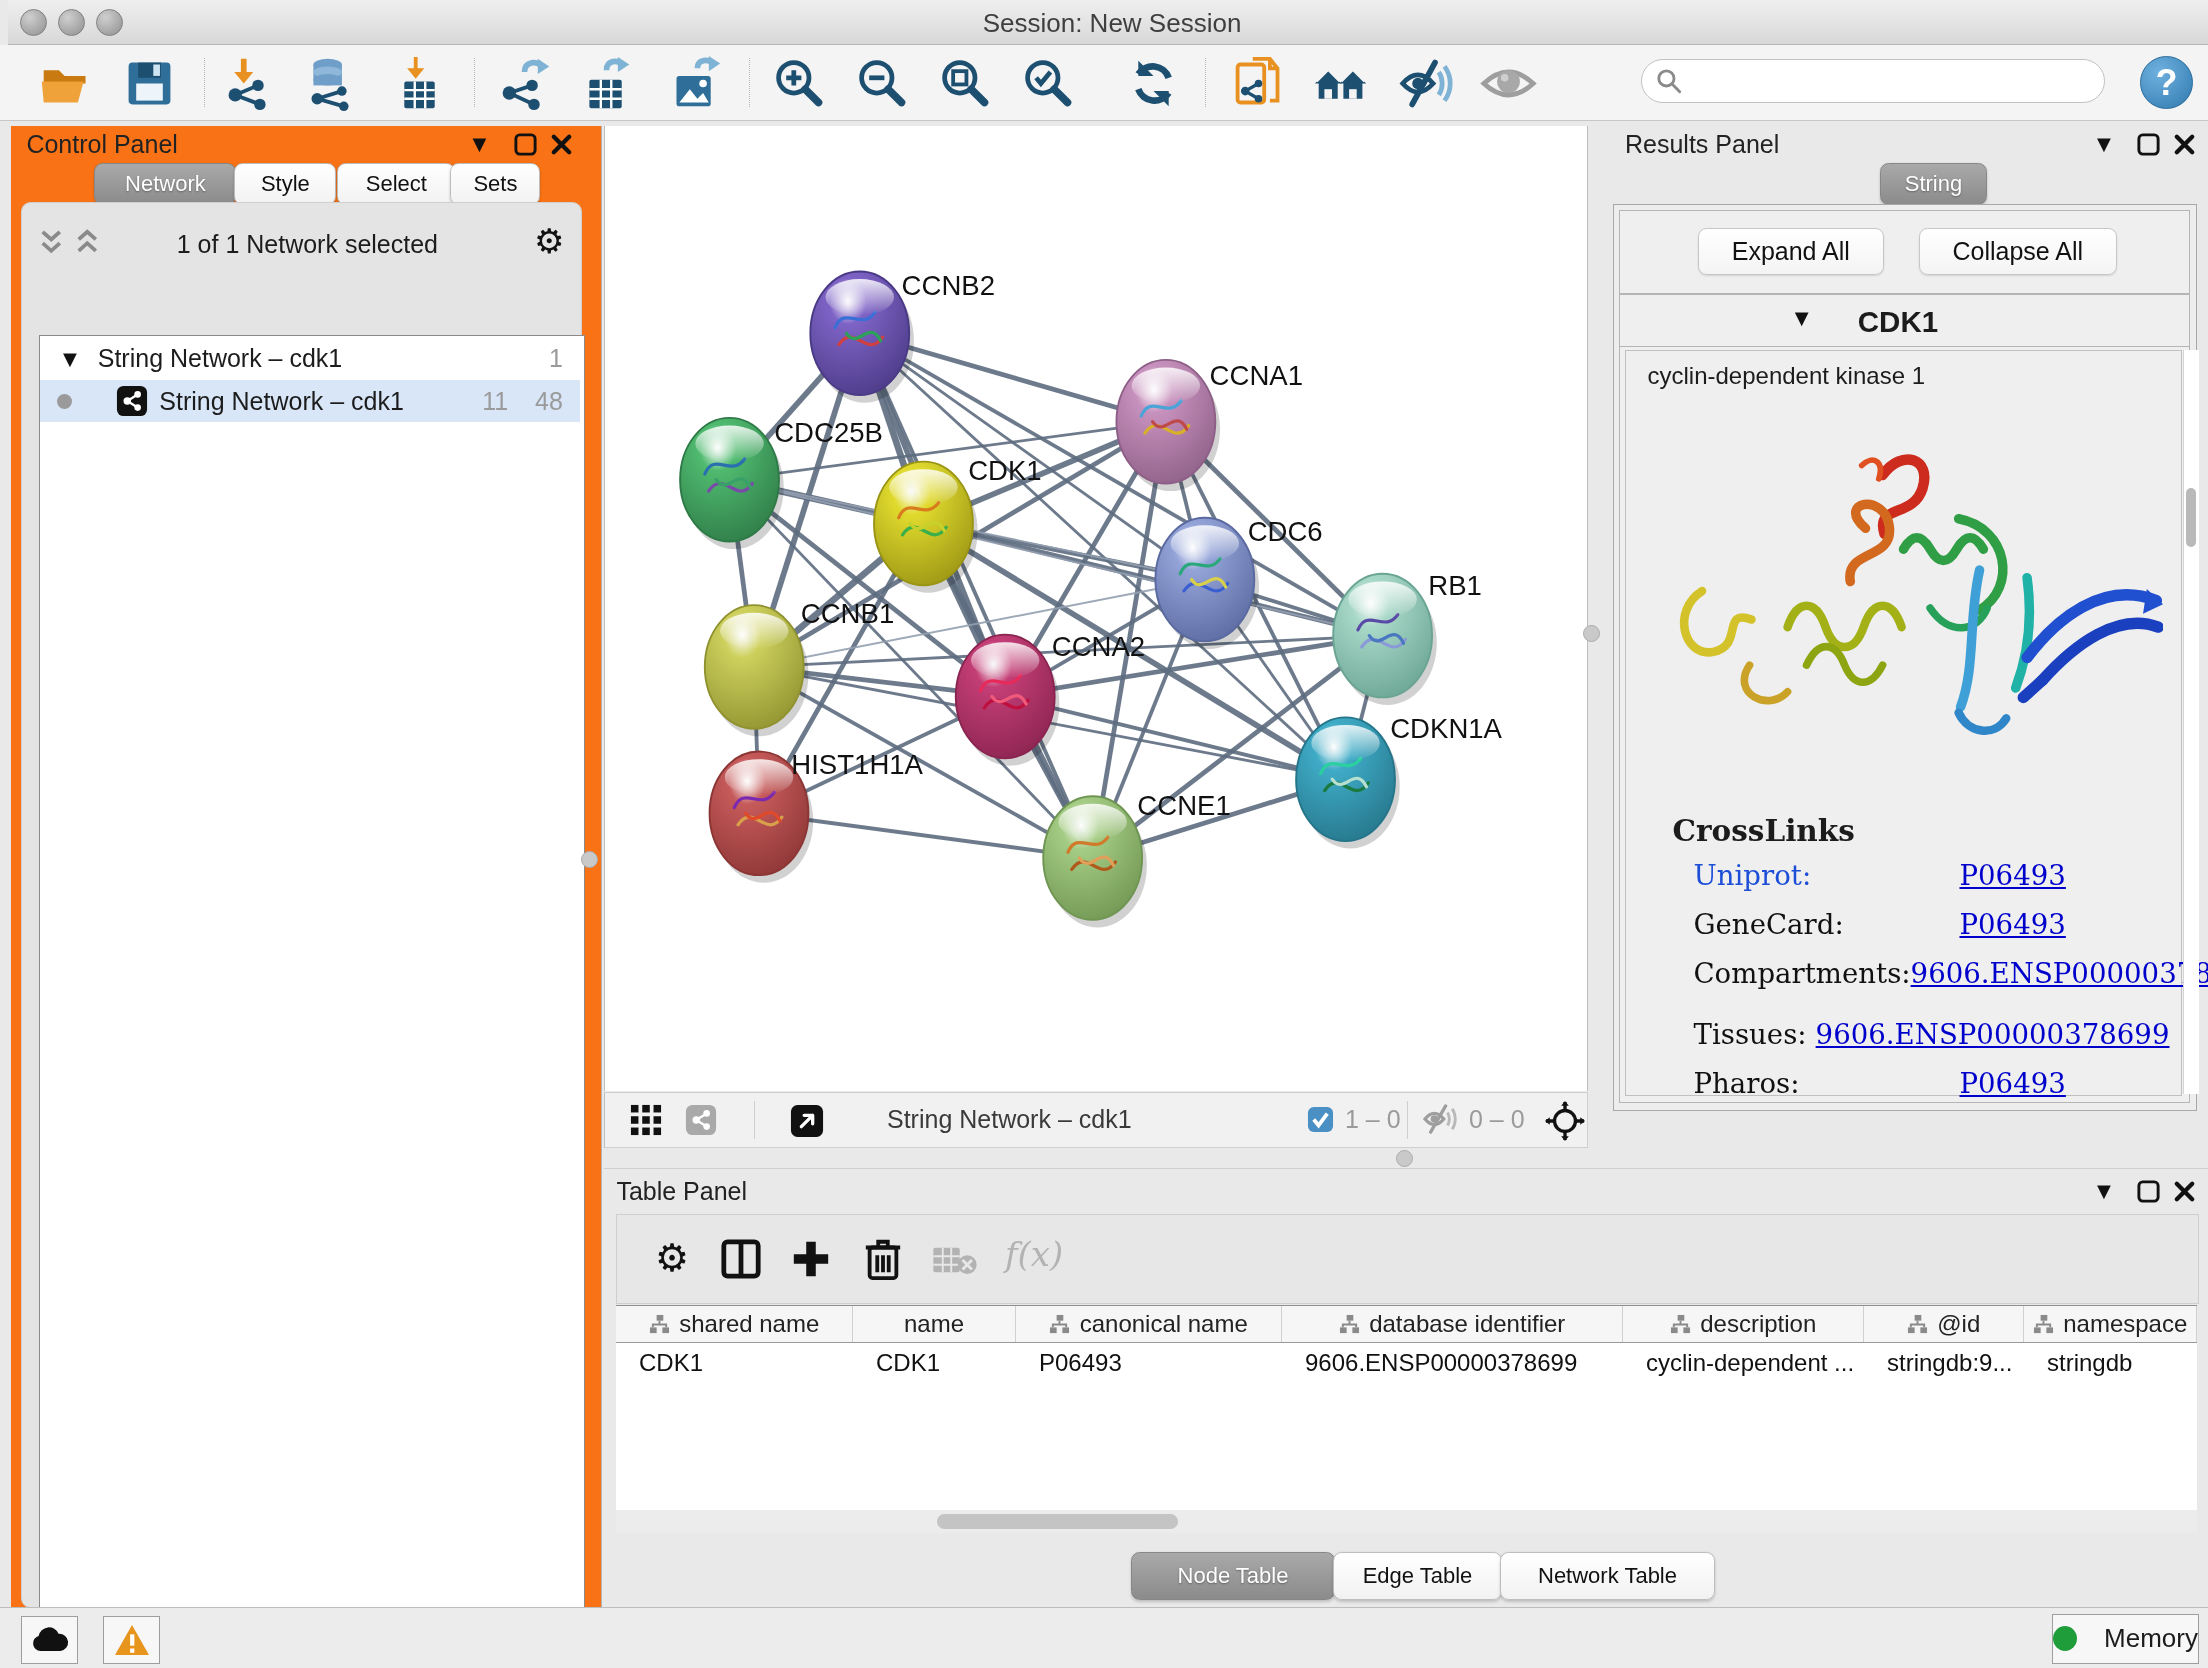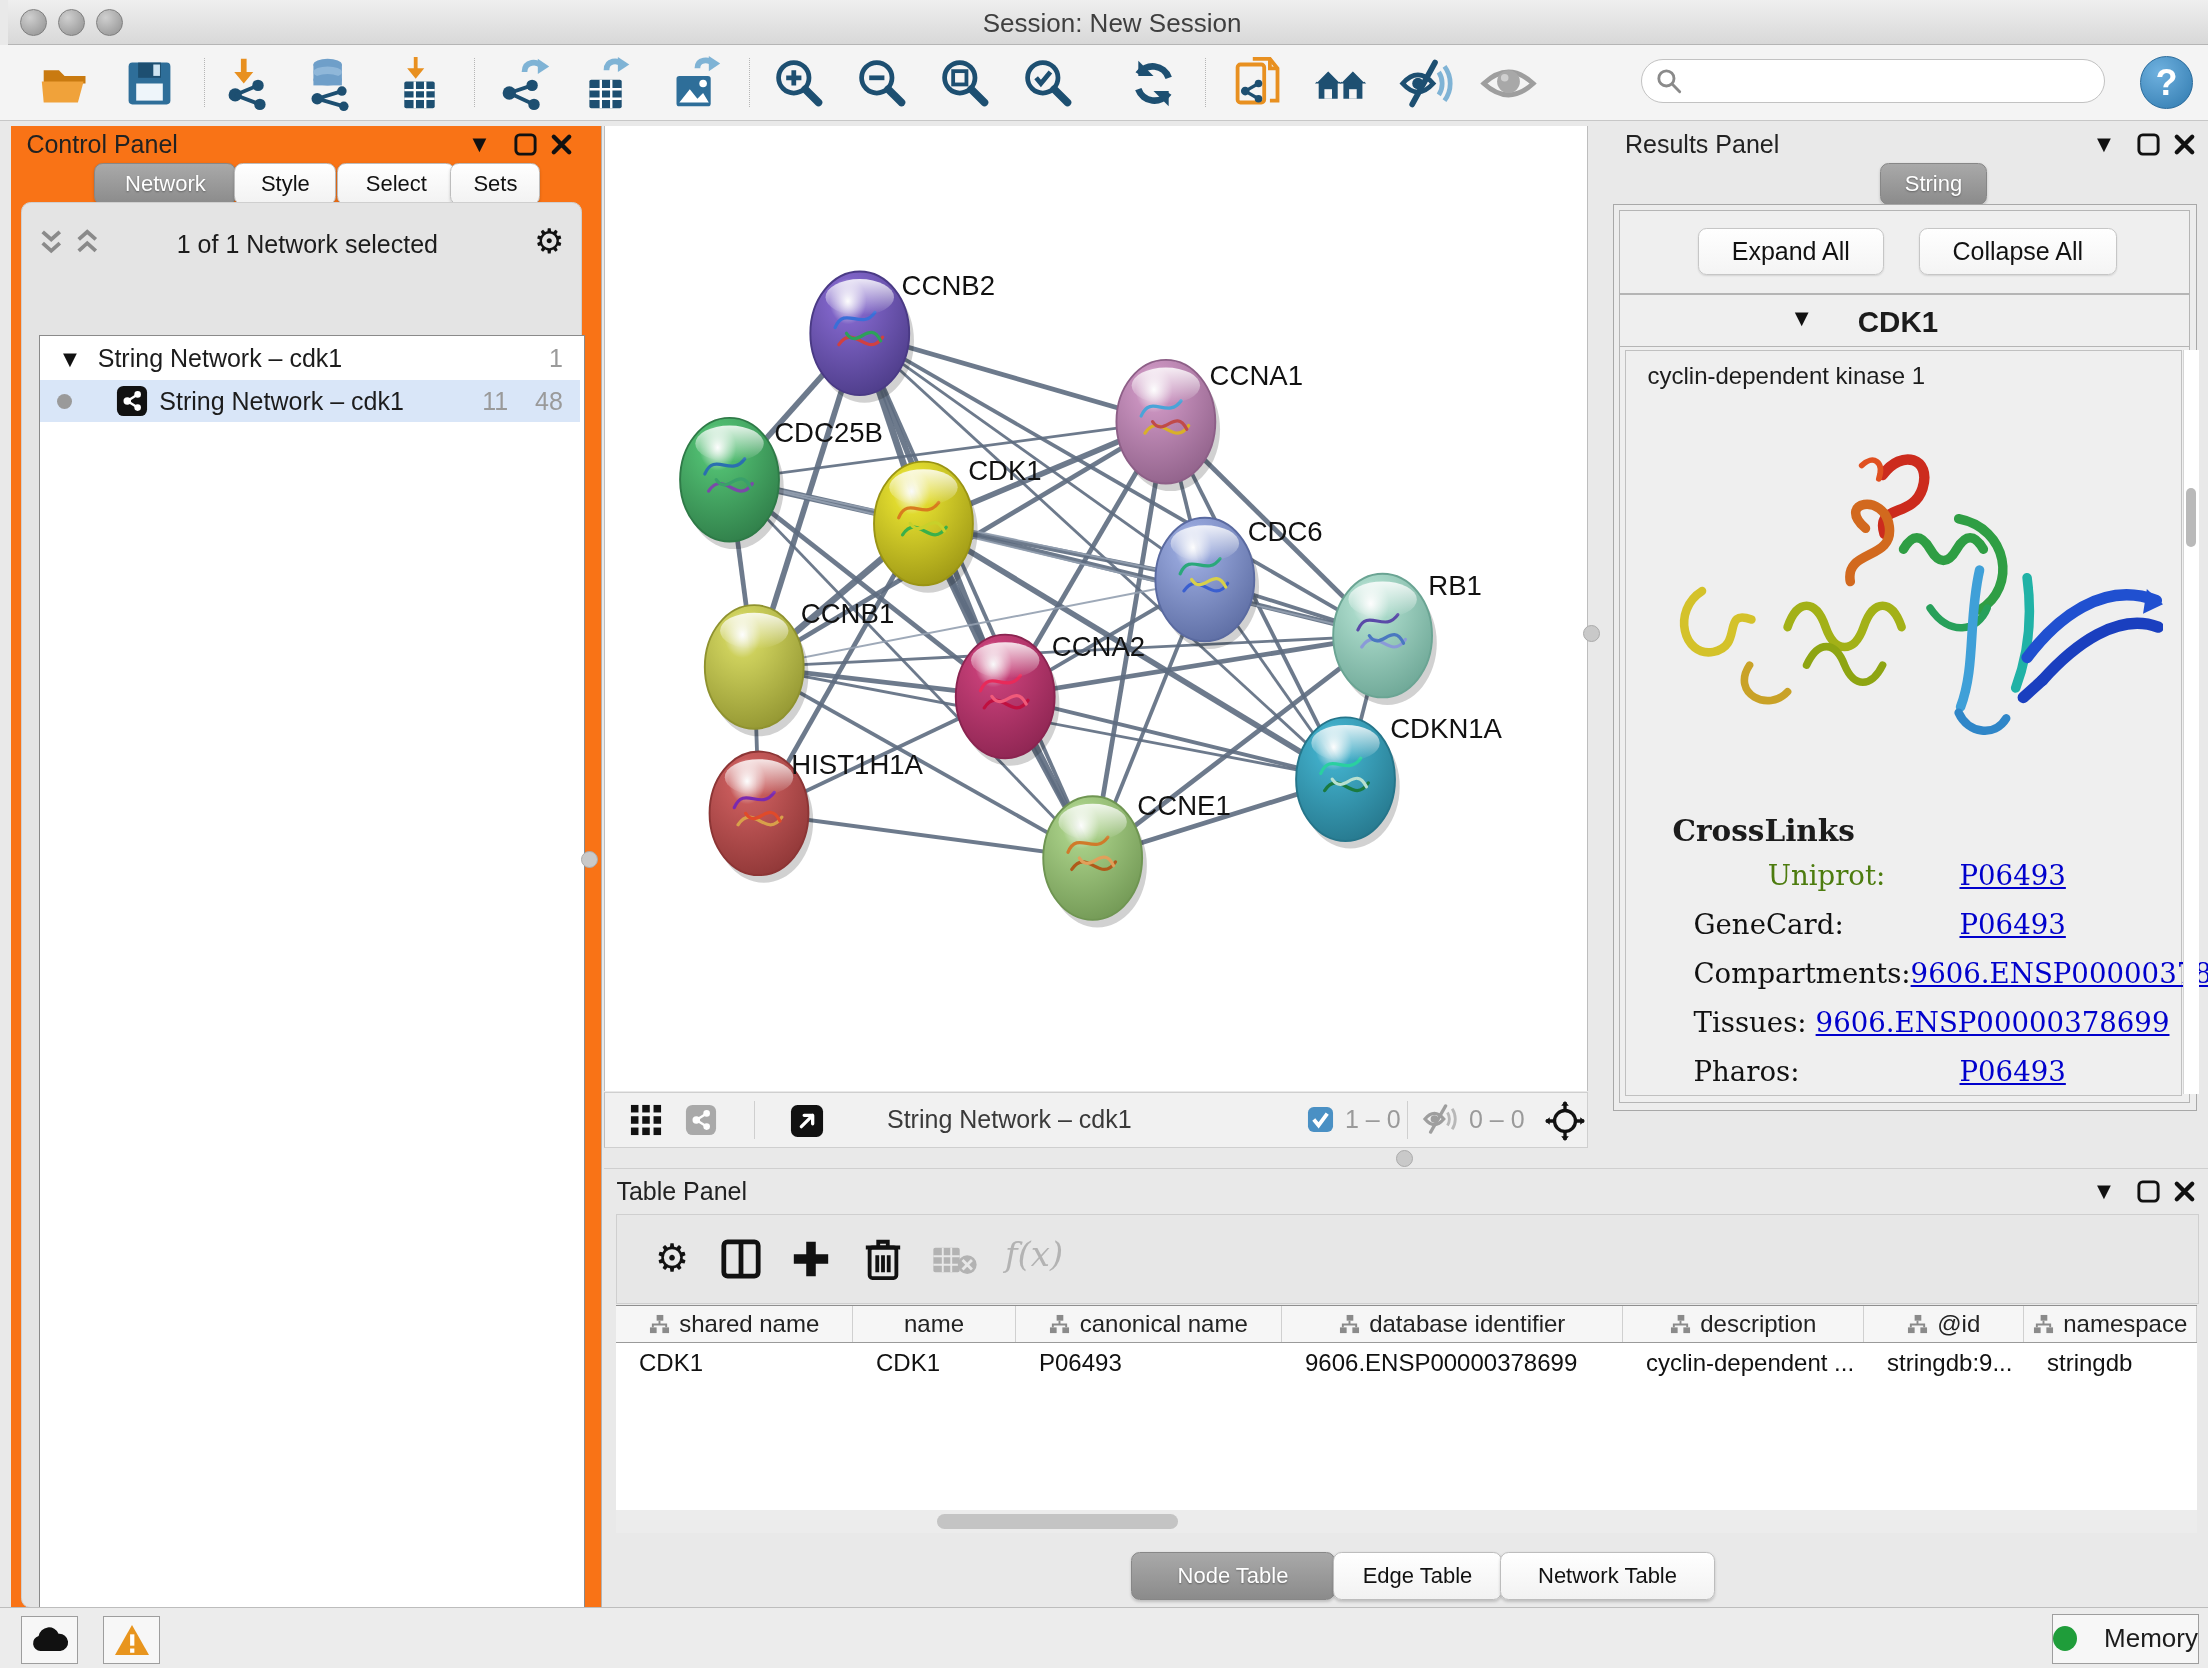--- a/index.html
+++ b/index.html
@@ -569,28 +569,28 @@
             <path d="M538 172 C482 150 432 192 402 232" stroke="#2050d0" stroke-width="12"></path>
             <path d="M540 200 C498 184 452 218 418 256" stroke="#1a3fbf" stroke-width="12"></path>
             <path d="M418 256 l-20 18" stroke="#1a3fbf" stroke-width="12"></path>
           </g>
           <path d="M528 160 L545 176 L524 186 z" fill="#2050d0"></path>
         </svg>
 
         <span class="abs serif" style="left:46px;top:462px;font-size:29.5px;font-weight:bold;">CrossLinks</span>
         <div id="crosslinks" class="abs" style="left:67px;top:508px;width:476px;">
             <div class="serif" style="display: flex; margin-bottom: 16px; font-size: 27.6px;">
-              <span style="width: 266px; color: #4d7c0f; text-align: center;">Uniprot:</span>
+              <span style="width: 266px; color: #1d4ed8;">Uniprot:</span>
               <a class="xlink">P06493</a>
             </div>
             <div class="serif" style="display: flex; margin-bottom: 16px; font-size: 27.6px;">
               <span style="width: 266px; color: rgb(17, 17, 17);">GeneCard:</span>
               <a class="xlink">P06493</a>
             </div>
-            <div class="serif" style="display: flex; margin-bottom: 16px; font-size: 27.6px;">
+            <div class="serif" style="display: flex; margin-bottom: 28px; font-size: 27.6px;">
               <span style="width: 266px; color: rgb(17, 17, 17);">Compartments:</span>
               <a class="xlink">9606.ENSP00000378699</a>
             </div>
             <div class="serif" style="display: flex; margin-bottom: 16px; font-size: 27.6px;">
               <span style="width: 266px; color: rgb(17, 17, 17);">Tissues:</span>
               <a class="xlink">9606.ENSP00000378699</a>
             </div>
             <div class="serif" style="display: flex; margin-bottom: 16px; font-size: 27.6px;">
               <span style="width: 266px; color: rgb(17, 17, 17);">Pharos:</span>
               <a class="xlink">P06493</a>

